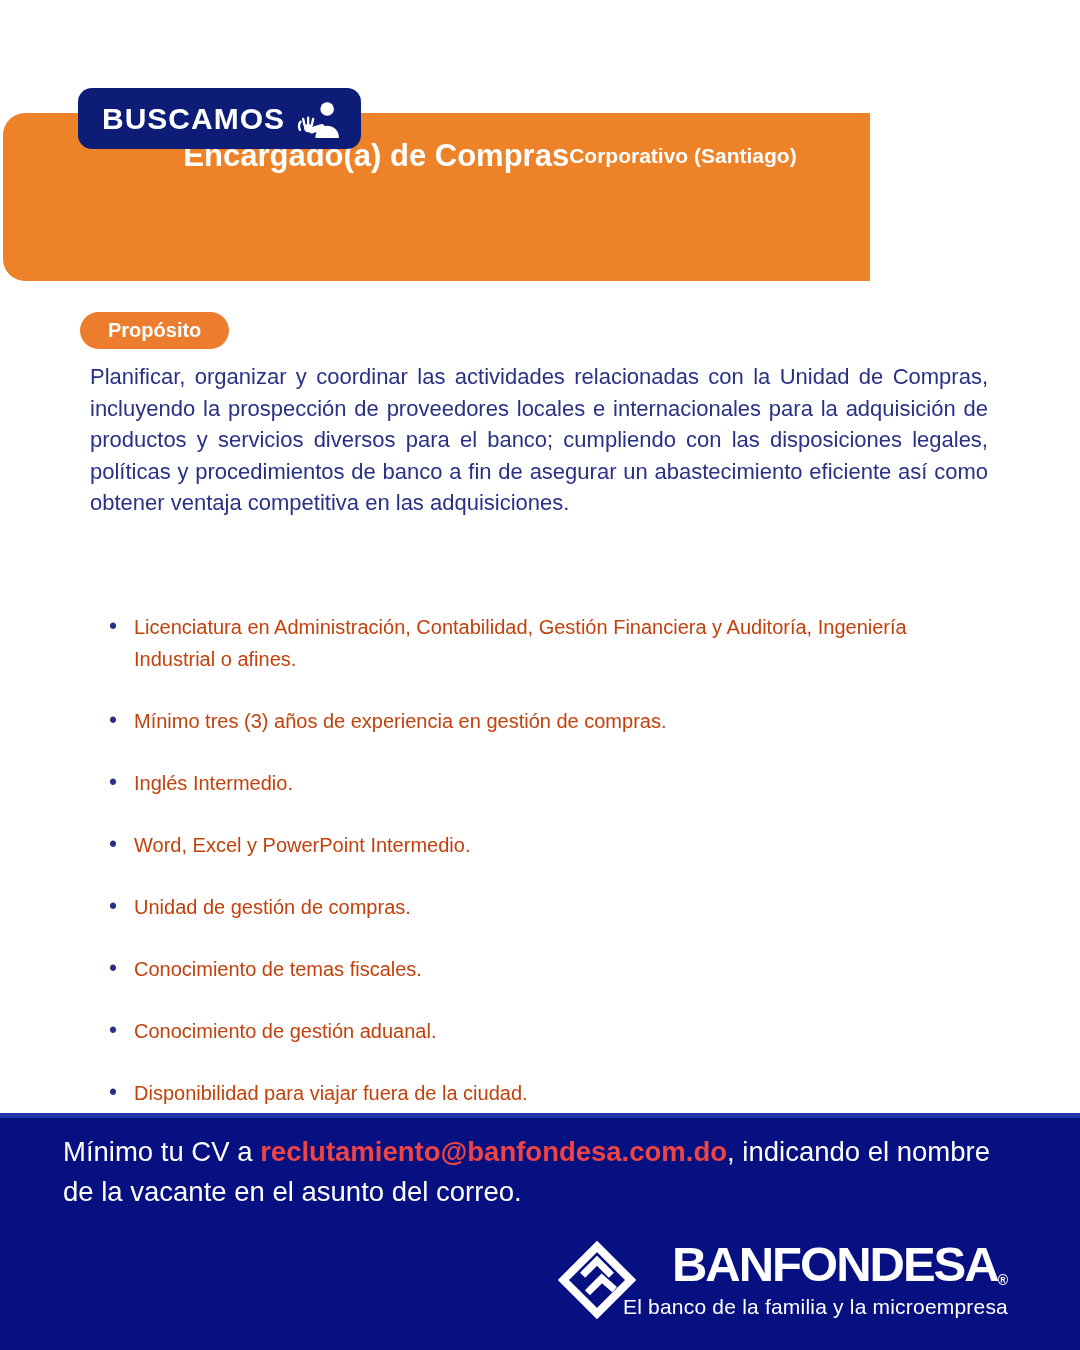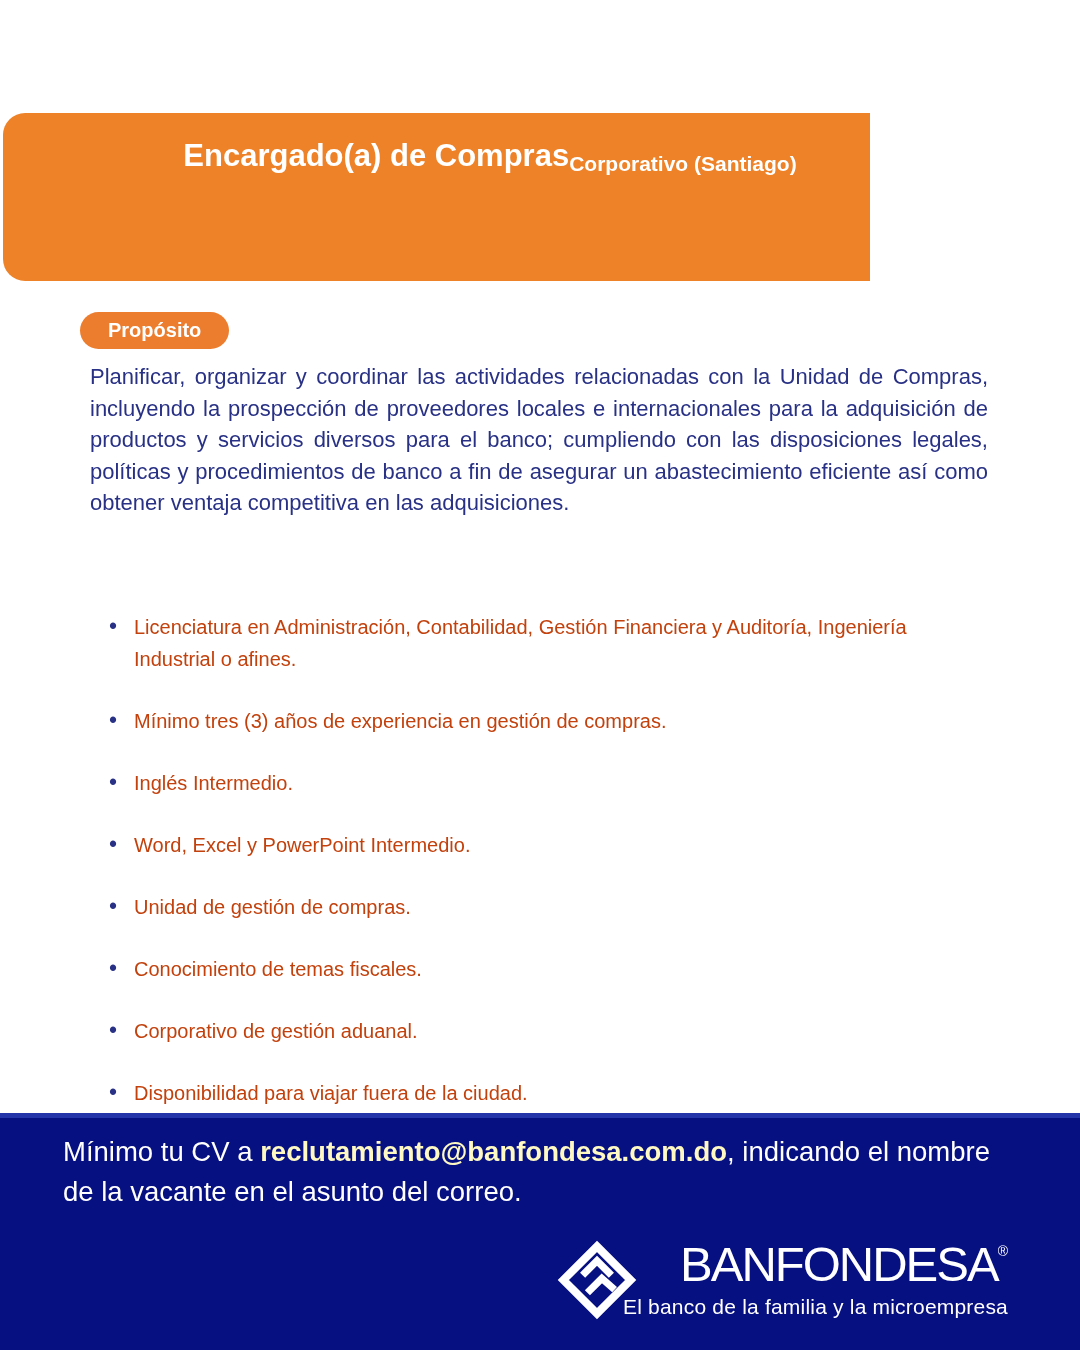--- a/index.html
+++ b/index.html
@@ -15,21 +15,21 @@
   .buscamos-label { color:#ffffff; font-weight:bold; font-size:30px; letter-spacing:1px; }
 
   
   .banner {
     position:absolute; left:3px; top:113px; width:867px; height:168px; z-index:2;
     background:#ee8228; border-radius:22px 0 0 22px;
     display:flex; flex-direction:row; justify-content:center;
     padding:26px 0 0 107px; box-sizing:border-box;
   }
   .banner-title { color:#ffffff; font-weight:bold; font-size:31px; line-height:34px; }
-  .banner-subtitle { color:#ffffff; font-weight:bold; font-size:21px; line-height:26px; margin-top:12px; }
+  .banner-subtitle { color:#ffffff; font-weight:bold; font-size:21px; line-height:26px; margin-top:4px; }
 
   
   .pill {
     position:absolute; left:80px; height:37px; line-height:37px;
     background:#ed7d2e; color:#ffffff; font-weight:bold; font-size:20px;
     border-radius:19px; padding:0 28px; white-space:nowrap;
   }
   .pill-purpose { top:312px; }
   .pill-requisitos { top:562px; }
 
@@ -49,54 +49,69 @@
 
   
   .footer {
     position:absolute; left:0; top:1113px; width:1080px; height:237px;
     background:#071080; border-top:5px solid #2335a8; box-sizing:border-box;
   }
   .footer-text {
     position:absolute; left:63px; top:14px; width:950px; margin:0;
     color:#ffffff; font-size:27.5px; line-height:40px;
   }
-  .footer-text .email { font-weight:bold; color:#fef9c3; text-decoration:none; }
+  .footer-text .email { font-weight:bold; color:#ef4444; text-decoration:none; }
 
   
   .logo { position:absolute; right:72px; bottom:30px; display:flex; align-items:center; }
   .logo-diamond { width:80px; height:80px; margin-right:-14px; flex:none; }
   .logo-text { display:flex; flex-direction:column; align-items:flex-end; }
-  .wordmark { color:#ffffff; font-weight:normal; font-size:49px; letter-spacing:-2px; line-height:46px; display:flex; align-items:flex-start; }
+  .wordmark { color:#ffffff; font-weight:bold; font-size:49px; letter-spacing:-2px; line-height:46px; display:flex; align-items:flex-end; }
   .wordmark sup { font-size:14px; line-height:14px; margin-top:3px; letter-spacing:0; }
   .tagline { color:#ffffff; font-size:21px; margin-top:8px; letter-spacing:0.2px; }
 </style>
 </head>
 <body>
 
 <div class="page">
 
+  <div class="buscamos-badge">
+    <span class="buscamos-label">BUSCAMOS</span>
+    <svg viewBox="0 0 48 42" width="44" height="38" aria-hidden="true">
+      <circle cx="33" cy="10" r="7.5" fill="#ffffff"></circle>
+      <path d="M20 42 C20 24 46 24 46 42 Z" fill="#ffffff"></path>
+      <path d="M27 30 L16 33.5" stroke="#ffffff" stroke-width="7" stroke-linecap="round" fill="none"></path>
+      <circle cx="12" cy="31" r="4.6" fill="#ffffff"></circle>
+      <g stroke="#ffffff" stroke-width="2.6" stroke-linecap="round" fill="none">
+        <path d="M8 28 L6.5 21"></path>
+        <path d="M12 27 L12 19.5"></path>
+        <path d="M16 28 L17.5 21"></path>
+        <path d="M3.5 24 q-3 4 -0.5 9"></path>
+      </g>
+    </svg>
+  </div>
 
   <div class="banner">
     <div class="banner-title">Encargado(a) de Compras</div>
     <div class="banner-subtitle">Corporativo (Santiago)</div>
   </div>
 
   <div class="pill pill-purpose">
     <span>Propósito</span>
   </div>
   <p class="purpose-text">Planificar, organizar y coordinar las actividades relacionadas con la Unidad de Compras, incluyendo la prospección de proveedores locales e internacionales para la adquisición de productos y servicios diversos para el banco; cumpliendo con las disposiciones legales, políticas y procedimientos de banco a fin de asegurar un abastecimiento eficiente así como obtener ventaja competitiva en las adquisiciones.</p>
 
   <ul class="req-list">
     <li><span>Licenciatura en Administración, Contabilidad, Gestión Financiera y Auditoría, Ingeniería Industrial o afines.</span></li>
     <li><span>Mínimo tres (3) años de experiencia en gestión de compras.</span></li>
     <li><span>Inglés Intermedio.</span></li>
     <li><span>Word, Excel y PowerPoint Intermedio.</span></li>
     <li><span>Unidad de gestión de compras.</span></li>
     <li><span>Conocimiento de temas fiscales.</span></li>
-    <li><span>Corporativo de gestión aduanal.</span></li>
+    <li><span>Conocimiento de gestión aduanal.</span></li>
     <li><span>Disponibilidad para viajar fuera de la ciudad.</span></li>
   </ul>
 
   <div class="footer">
     <p class="footer-text">
       <span>Mínimo tu CV a </span><a class="email">reclutamiento@banfondesa.com.do</a><span>, indicando el nombre de la vacante en el asunto del correo.</span>
     </p>
 
     <div class="logo">
       <svg class="logo-diamond" viewBox="0 0 100 100" aria-hidden="true">

